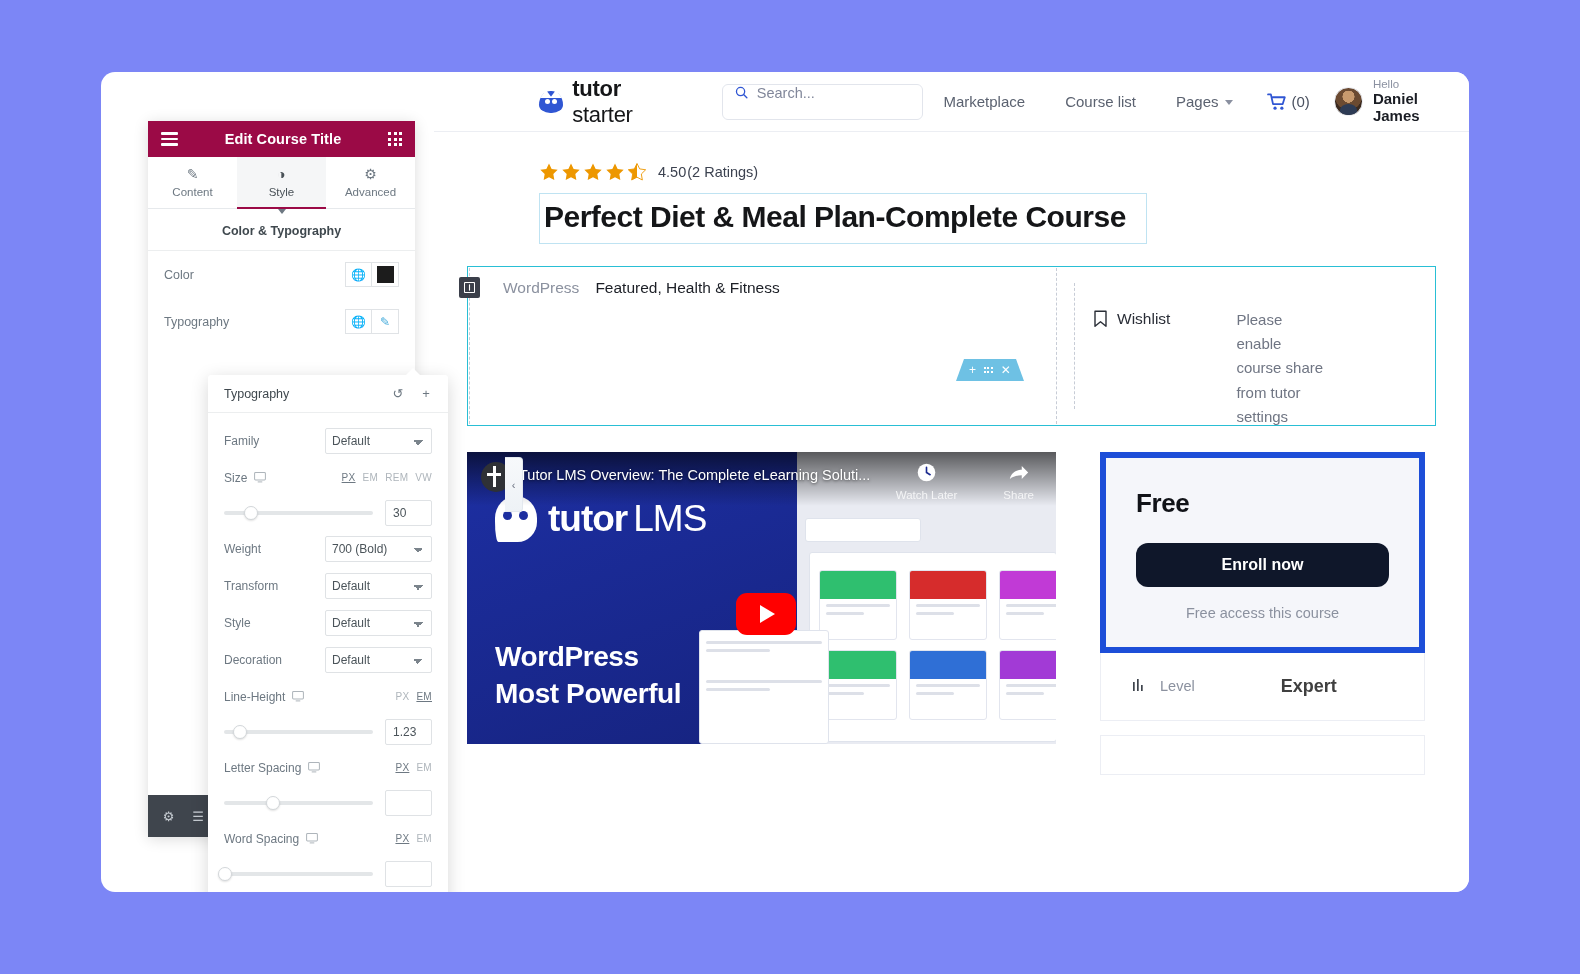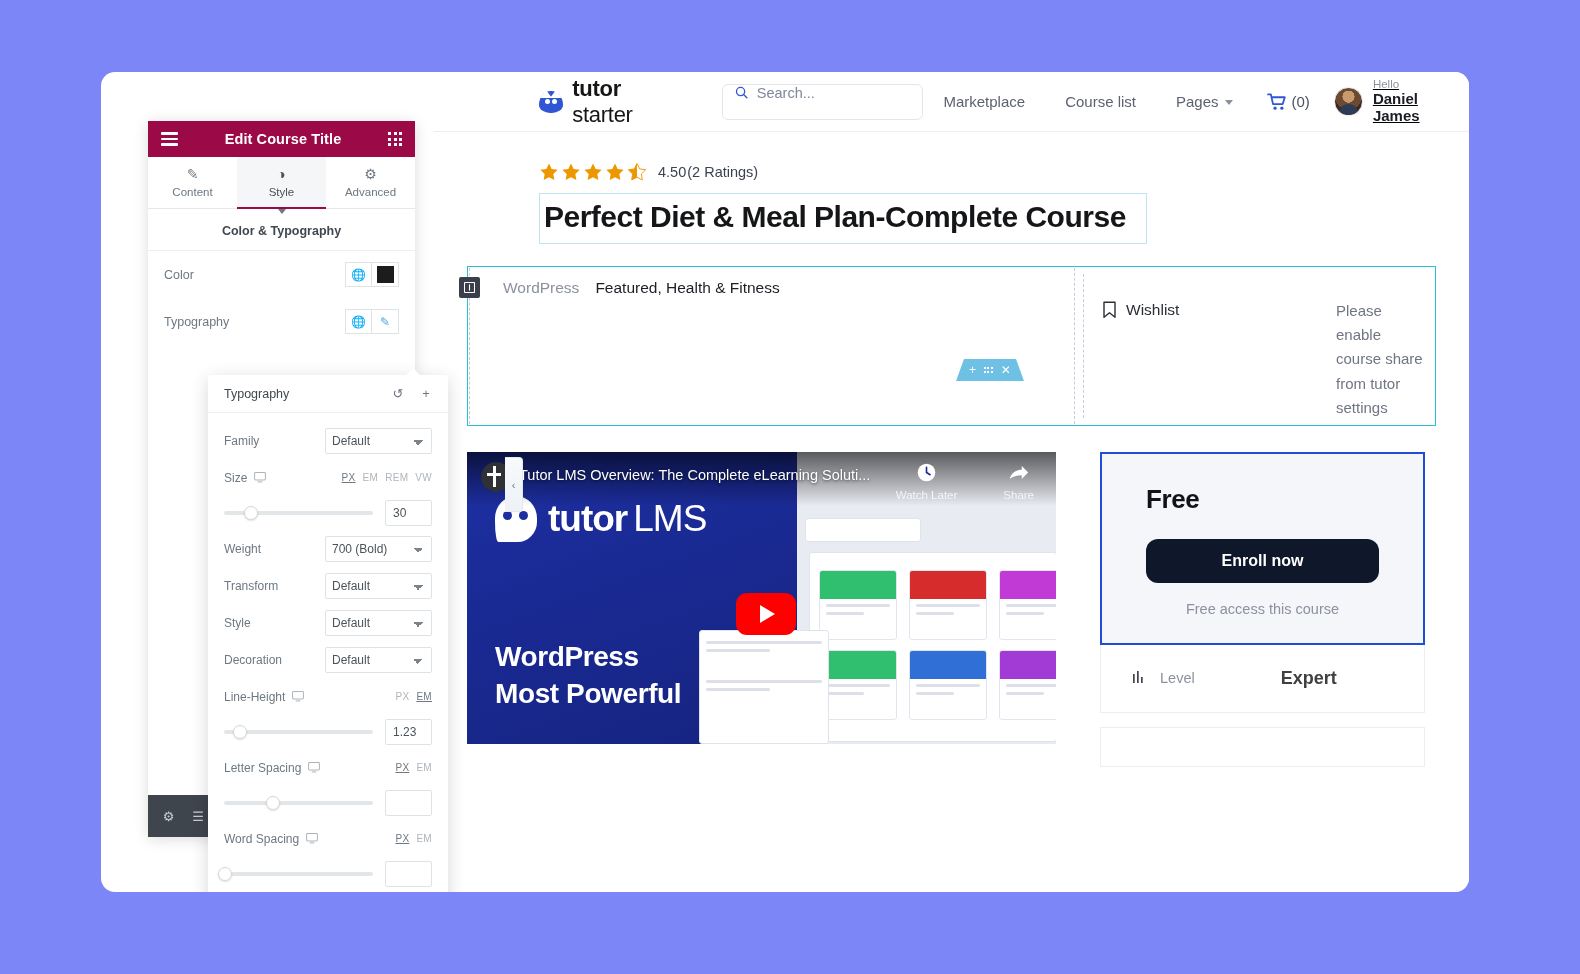--- a/index.html
+++ b/index.html
@@ -93,21 +93,21 @@
   .avatar {
     width: 29px; height: 29px; border-radius: 50%;
     background: radial-gradient(circle at 50% 32%, #c89a6e 0 26%, #6b4a31 27% 58%, #3b2a1f 59% 100%);
     border: 1.5px solid #e9ecf2;
     overflow: hidden; position: relative; flex: none;
   }
   .avatar::after {
     content:""; position:absolute; left:18%; bottom:-6%;
     width:64%; height:45%; border-radius: 50% 50% 0 0; background:#2d3b55;
   }
-  .user-meta { line-height: 1.12; text-decoration: underline; }
+  .user-meta { line-height: 1.12; }
   .user-hello { font-size: 11.5px; color: #8b91a1; }
   .user-name { font-size: 15px; font-weight: 700; color: #1a1d24; }
 
   
   #site-body { position: relative; padding: 0 33px; }
 
   .rating-row { display: flex; align-items: center; gap: 8px; margin: 30px 0 11px 72px; }
   .stars { display: flex; gap: 2px; }
   .star { width: 20px; height: 20px; display: block; }
   .rating-text { font-size: 14.5px; color: #3c4250; margin-left: 3px; }
@@ -160,24 +160,23 @@
     color: #fff; display: flex; align-items: center; justify-content: center;
     border-radius: 2px;
   }
   .cat-line { display: flex; align-items: baseline; gap: 16px; margin-left: 12px;}
   .cat-label { font-size: 15.5px; color: #8b919f; }
   .cat-values { font-size: 15.5px; color: #1c1f26; }
 
   .wish-col {
     width: 345px; flex: none;
     border-left: 1px dashed #c7ccd6;
-    margin: 7px;
+    margin: 16px;
     display: flex;
     padding: 25px 0 0 0;
-    justify-content: space-between;
   }
   .wishlist-btn {
     display: flex; align-items: center; gap: 9px;
     margin-left: 18px; height: 22px;
   }
   .wishlist-text { font-size: 15.5px; color: #2a2e37; }
   .share-note {
     margin-left: 66px; width: 92px;
     font-size: 15px; line-height: 1.62; color: #6f7583;
   }
@@ -246,21 +245,21 @@
     border-top: 9px solid transparent; border-bottom: 9px solid transparent;
     margin-left: 3px;
   }
   .mock-panel { position: absolute; background:#fff; border:1px solid #dfe3ec; border-radius:3px;}
   .mock-card { position:absolute; border-radius:3px; overflow:hidden; border:1px solid #e2e5ee; background:#fff;}
   .mc-img{height:42%;width:100%;}
   .mc-line{height:3px;background:#dde0e8;margin:5px 6px 0 6px;border-radius:2px;}
   .mc-line.s{width:50%;}
 
   .side-col { width: 325px; flex: none; }
-  .price-card { background: #F5F6FA; border: 2px solid #1d4ed8; padding: 30px 44px 26px; }
+  .price-card { background: #F5F6FA; border: 6px solid #1d4ed8; padding: 30px 30px 26px; }
   .price { font-size: 26px; font-weight: 700; color: #111318; letter-spacing:-0.4px; }
   .enroll-btn {
     margin-top: 24px; width: 100%; height: 44px;
     background: #0f172a; border: 0; border-radius: 12px;
     color: #fff; font-size: 16px; font-weight: 600;
     font-family: "Liberation Sans", sans-serif; cursor: pointer;
   }
   .free-note { text-align: center; margin-top: 18px; font-size: 14.5px; color: #8b919f; }
   .meta-card {
     background: #fff; border: 1px solid #eceef4; border-top: 0;

